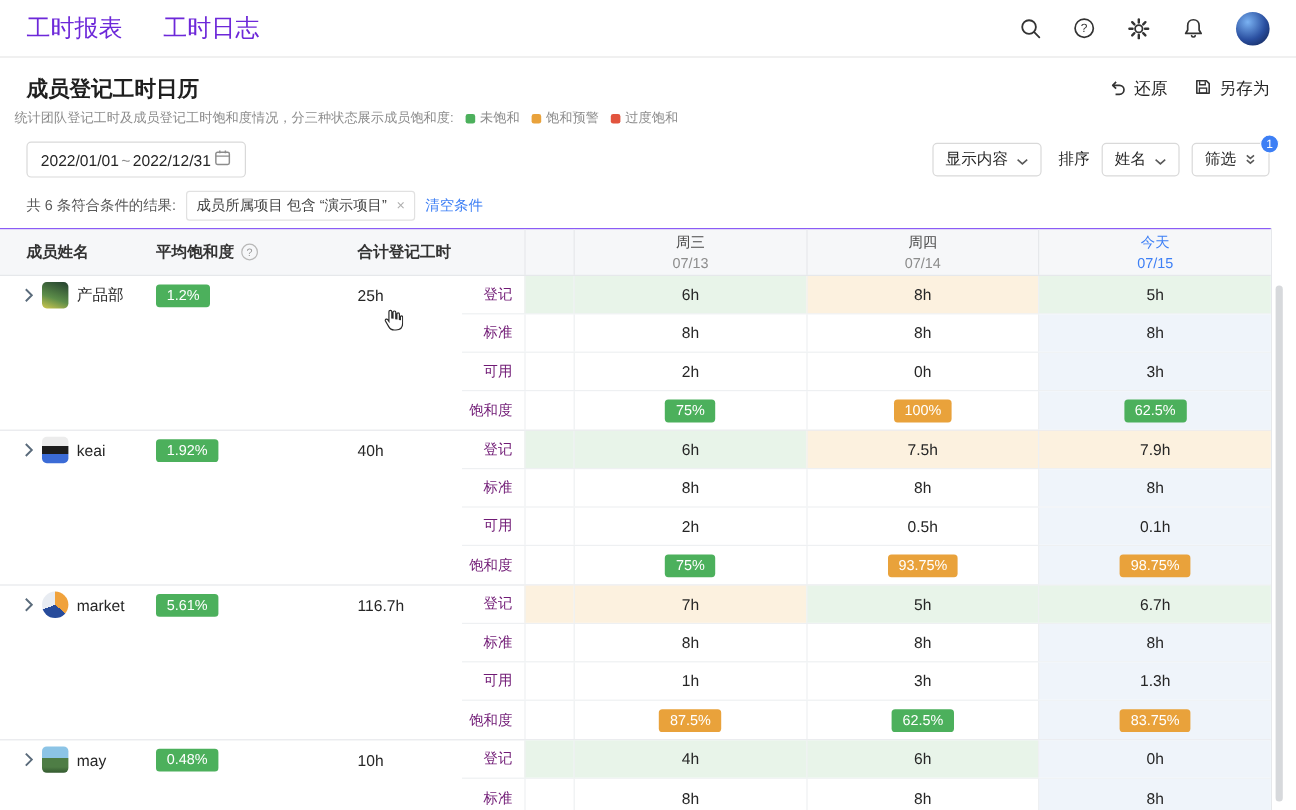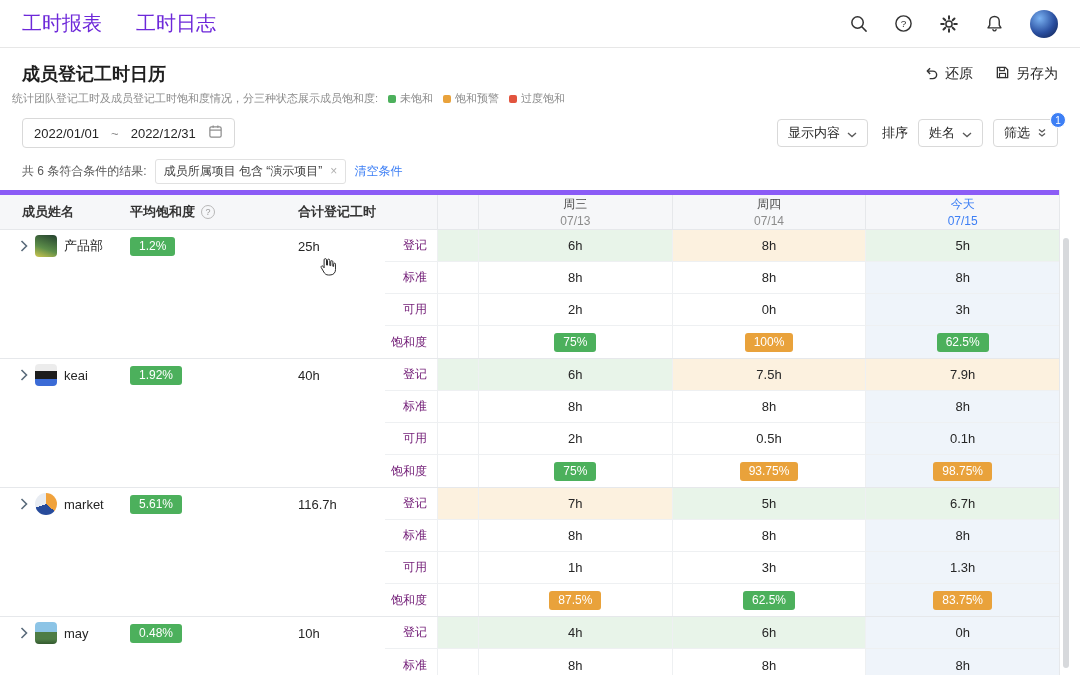--- a/index.html
+++ b/index.html
@@ -18,36 +18,36 @@
   .page-head{display:flex;justify-content:space-between;align-items:center;padding:14px 22px 0;}
   .page-title{font-size:18px;font-weight:bold;color:#1f1f1f;}
   .head-actions{display:flex;gap:22px;}
   .action{display:flex;align-items:center;gap:6px;font-size:14px;color:#262626;cursor:pointer;}
 
   .subtitle{display:flex;align-items:center;margin-top:5px;padding:0 12px;font-size:11px;color:#8c8c8c;}
   .legend-dot{width:8px;height:8px;border-radius:2px;display:inline-block;margin:0 4px 0 10px;}
 
   
   .toolbar{display:flex;justify-content:space-between;align-items:center;margin-top:12px;padding:0 22px;}
-  .date-box{display:flex;align-items:center;gap:12px;border:1px solid #d9d9d9;border-radius:4px;height:30px;padding:0 11px;font-size:13px;color:#262626;background:#fff;}
+  .date-box{display:flex;align-items:center;gap:2px;border:1px solid #d9d9d9;border-radius:4px;height:30px;padding:0 11px;font-size:13px;color:#262626;background:#fff;}
   .tilde{color:#8c8c8c;}
   .controls{display:flex;align-items:center;gap:10px;}
   .ctl-btn{display:flex;align-items:center;gap:7px;border:1px solid #d9d9d9;border-radius:4px;height:28px;padding:0 10px;font-size:13px;color:#262626;position:relative;background:#fff;cursor:pointer;}
   .sort-label{font-size:13px;color:#262626;margin-left:4px;}
   .badge{position:absolute;top:-8px;right:-9px;min-width:16px;height:16px;background:#3d7ff5;color:#fff;font-size:10px;border-radius:8px;display:flex;align-items:center;justify-content:center;padding:0 4px;border:1px solid #fff;}
 
   
   .filterbar{display:flex;align-items:center;gap:8px;margin-top:12px;padding:0 22px;font-size:12px;color:#595959;height:22px;}
   .chip{display:flex;align-items:center;gap:8px;border:1px solid #e1e1e1;border-radius:3px;padding:3px 8px;color:#404040;background:#fff;text-align:right;}
   .chip-x{color:#b0b0b0;cursor:pointer;}
   .clear{color:#3d7ff5;cursor:pointer;}
 
   
   .table{margin-top:8px;width:1060px;border-right:1px solid #e6e8eb;}
-  .thead{display:flex;height:40px;background:#f6f7f9;border-top:5px solid #8b5cf6;border-bottom:1px solid #e6e8eb;align-items:stretch;}
+  .thead{display:flex;height:40px;background:#f6f7f9;border-top:1px solid #8b5cf6;border-bottom:1px solid #e6e8eb;align-items:stretch;}
   .th-name{flex:0 0 126px;padding-left:22px;font-size:13px;font-weight:bold;color:#333;display:flex;align-items:center;}
   .th-sat{flex:0 0 172px;padding-left:4px;display:flex;align-items:center;gap:6px;font-size:13px;font-weight:bold;color:#333;}
   .th-total{flex:0 0 87px;font-size:13px;font-weight:bold;color:#333;display:flex;align-items:center;white-space:nowrap;}
   .help-circle{width:14px;height:14px;border:1px solid #b8b8b8;border-radius:50%;color:#9a9a9a;font-size:9px;display:flex;align-items:center;justify-content:center;font-weight:normal;}
   .th-labelcol{flex:0 0 52px;}
   .th-sliver{flex:0 0 41px;border-left:1px solid #e6e8eb;}
   .th-date{flex:1 1 0;border-left:1px solid #e6e8eb;display:flex;flex-direction:column;align-items:center;justify-content:center;gap:1px;font-size:12px;}
   .th-date .wd{color:#4a4a4a;}
   .th-date .dt{color:#8c8c8c;}
   .th-date.today .wd,.th-date.today .dt{color:#3d7ff5;}

